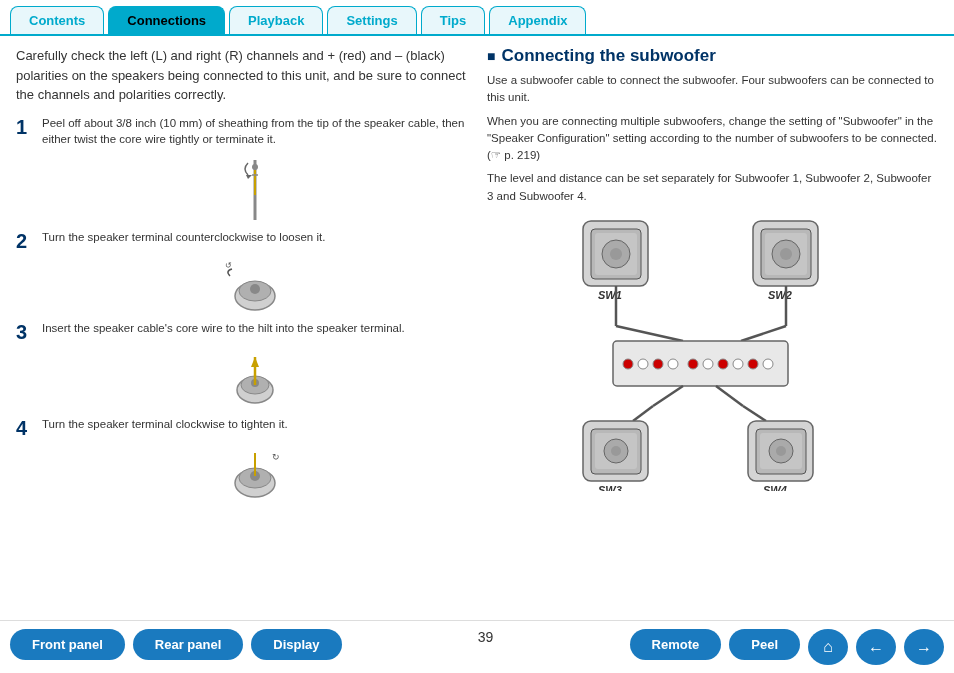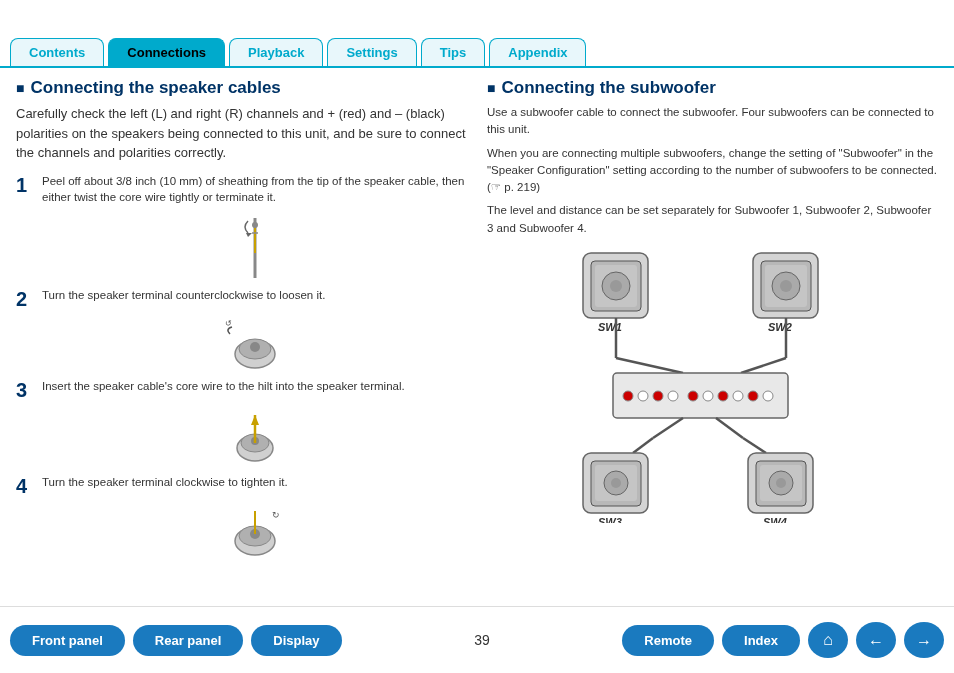--- a/index.html
+++ b/index.html
@@ -27,21 +27,20 @@
       padding: 6px 18px;
       border-radius: 8px 8px 0 0;
       cursor: pointer;
       font-size: 13px;
       font-weight: bold;
       border: 1.5px solid #00aacc;
       border-bottom: none;
       background: #e8f7fb;
       color: #00aacc;
       user-select: none;
-      margin-top: 32px;
     }
     .nav-tab.active {
       background: #00aacc;
       color: #000000;
     }
 
     
     .main-content {
       flex: 1;
       display: flex;
@@ -127,23 +126,23 @@
     .subwoofer-diagram {
       display: flex;
       justify-content: center;
       margin-top: 6px;
       font-style: italic;
     }
 
     
     .bottom-nav {
       display: flex;
-      align-items: center;
+      align-items: flex-start;
       background: #fff;
-      padding: 15px 10px;
+      padding: 8px 10px;
       gap: 8px;
       border-top: 1px solid #ddd;
     }
     .bottom-btn {
       background: #1a7abf;
       color: #fff;
       font-weight: bold;
       font-size: 13px;
       padding: 8px 22px;
       border-radius: 20px;
@@ -179,21 +178,20 @@
   <div class="nav-tab active">Connections</div>
   <div class="nav-tab">Playback</div>
   <div class="nav-tab">Settings</div>
   <div class="nav-tab">Tips</div>
   <div class="nav-tab">Appendix</div>
 </div>
 
 <div class="main-content">
 
   <div class="left-col">
-    <div class="section-title">Connecting the speaker cables</div>
     <div class="section-desc">Carefully check the left (L) and right (R) channels and + (red) and – (black) polarities on the speakers being connected to this unit, and be sure to connect the channels and polarities correctly.</div>
 
     <div class="step">
       <div class="step-number">1</div>
       <div class="step-content">
         <div class="step-text">Peel off about 3/8 inch (10 mm) of sheathing from the tip of the speaker cable, then either twist the core wire tightly or terminate it.</div>
       </div>
     </div>
     <div class="step-image">
 
@@ -326,17 +324,17 @@
     </div>
   </div>
 </div>
 
 <div class="bottom-nav">
   <button class="bottom-btn">Front panel</button>
   <button class="bottom-btn">Rear panel</button>
   <button class="bottom-btn">Display</button>
   <div class="page-number">39</div>
   <button class="bottom-btn">Remote</button>
-  <button class="bottom-btn">Index</button>
+  <button class="bottom-btn">Peel</button>
   <button class="bottom-icon-btn">⌂</button>
   <button class="bottom-icon-btn">←</button>
   <button class="bottom-icon-btn">→</button>
 </div>
 
 </body></html>

